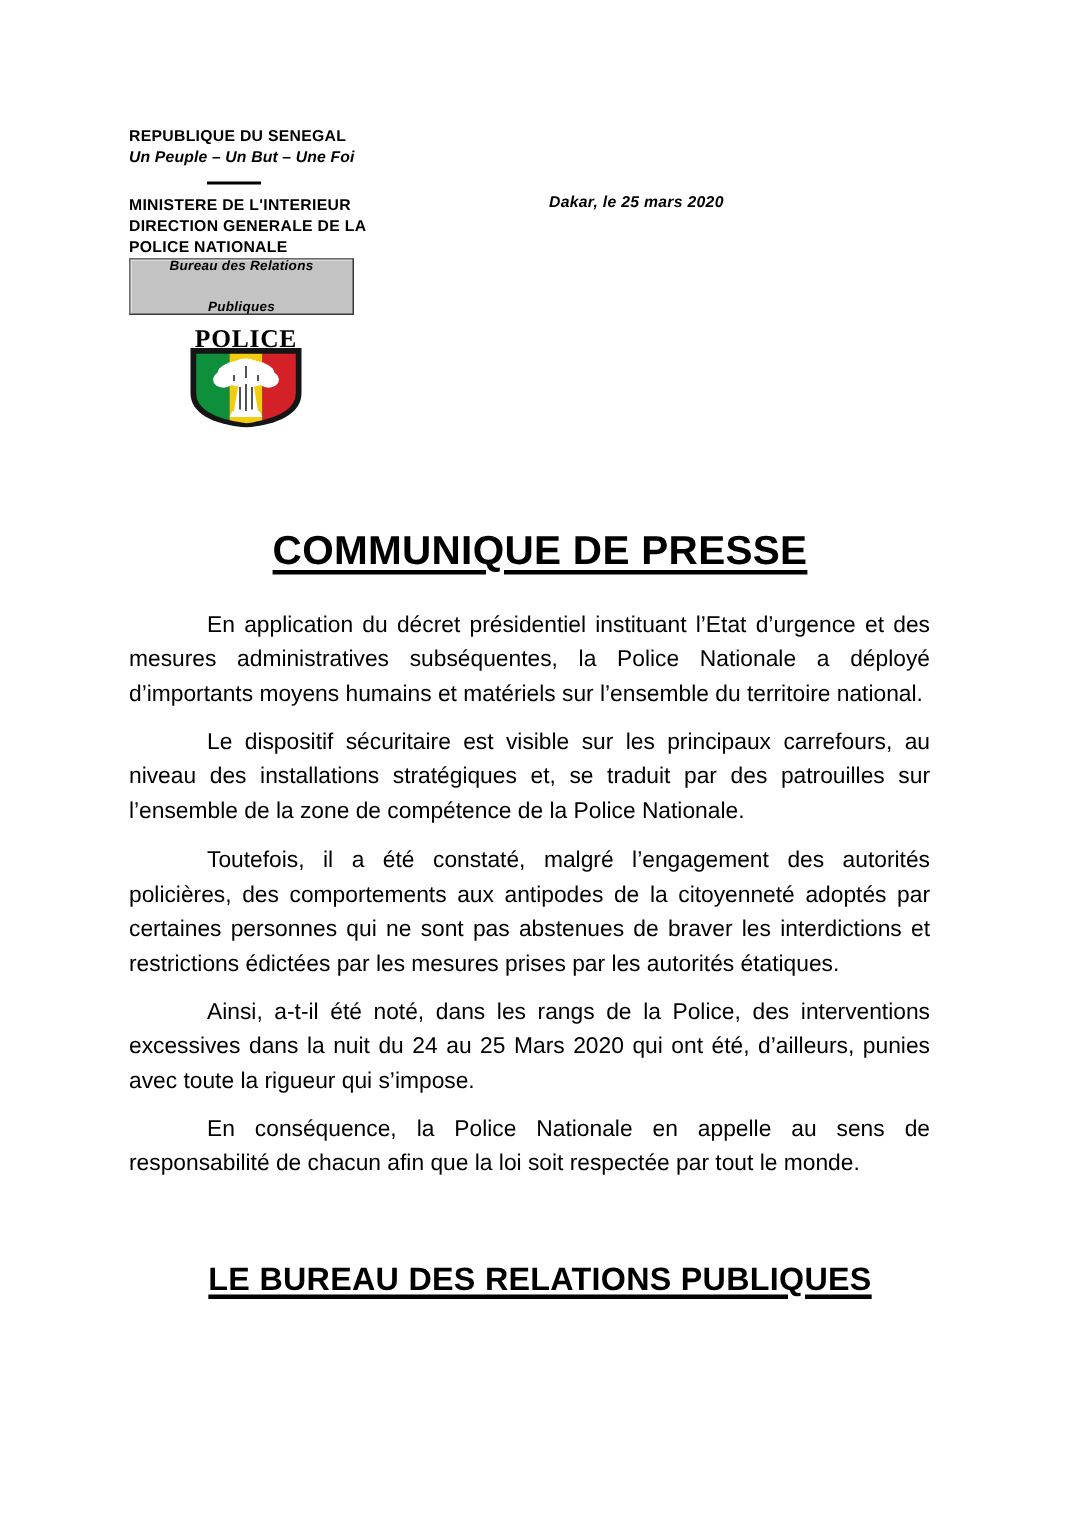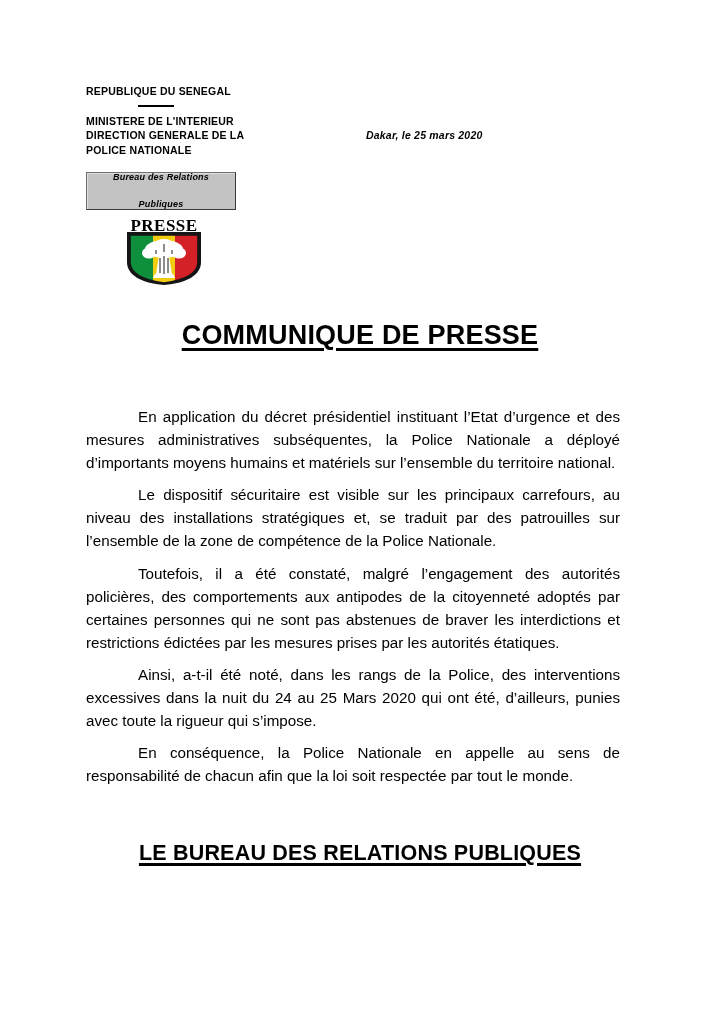--- a/index.html
+++ b/index.html
@@ -132,21 +132,21 @@
     top: 15px;
     left: 8px;
     width: 76px;
     height: 53px;
   }
 
   
   .doc-title {
     position: absolute;
     left: 0;
-    top: 320px;
+    top: 352px;
     width: 720px;
     text-align: center;
     font-size: 27px;
     font-weight: bold;
     letter-spacing: 0.2px;
     text-decoration: underline;
     text-underline-offset: 4px;
     text-decoration-thickness: 2.5px;
   }
 
@@ -193,40 +193,41 @@
 </style>
 </head>
 <body>
 
 <div class="page">
 
   <div class="header-zone">
 
     <div class="letterhead">
       <div class="lh-line">REPUBLIQUE DU SENEGAL</div>
+      <div class="lh-motto">Un Peuple – Un But – Une Foi</div>
 
       <div class="lh-rule"></div>
 
       <div class="ministry">
         <div class="lh-line">MINISTERE DE L'INTERIEUR</div>
         <div class="lh-line">DIRECTION GENERALE DE LA</div>
         <div class="lh-line">POLICE NATIONALE</div>
       </div>
     </div>
 
     <div class="date-line">Dakar, le 25 mars 2020</div>
   </div>
 
   <div class="bureau-box">
     <div class="bb-line">Bureau des Relations</div>
     <div class="bb-line">Publiques</div>
   </div>
 
   <div class="emblem">
-    <div class="emblem-word">PRESSE</div>
+    <div class="emblem-word">POLICE</div>
 
     <svg class="emblem-shield" viewBox="0 0 76 53">
       <defs>
         <clipPath id="shieldClip">
           <path d="M4 3 H72 V30 C72 41 60 48 38 51 C16 48 4 41 4 30 Z"></path>
         </clipPath>
       </defs>
 
       <path d="M1 0 H75 V30 C75 43 61 51 38 53 C15 51 1 43 1 30 Z" fill="#151515"></path>
 

